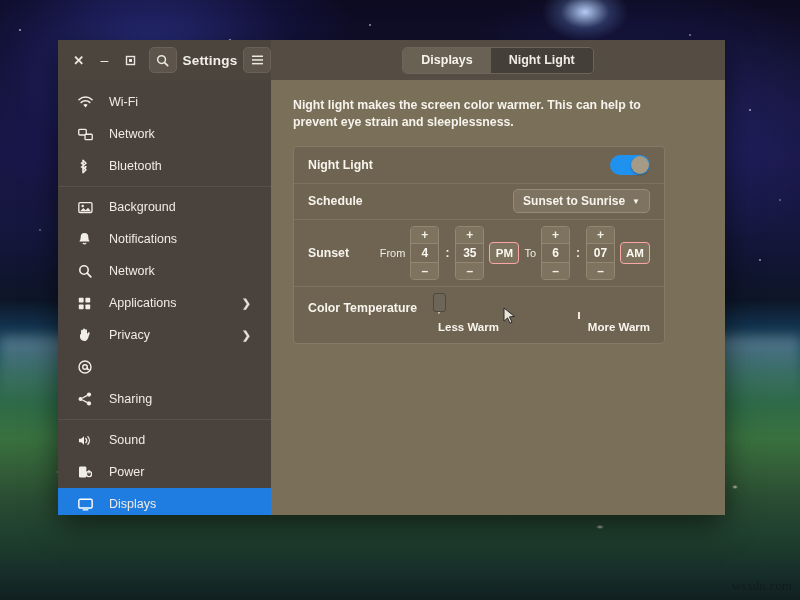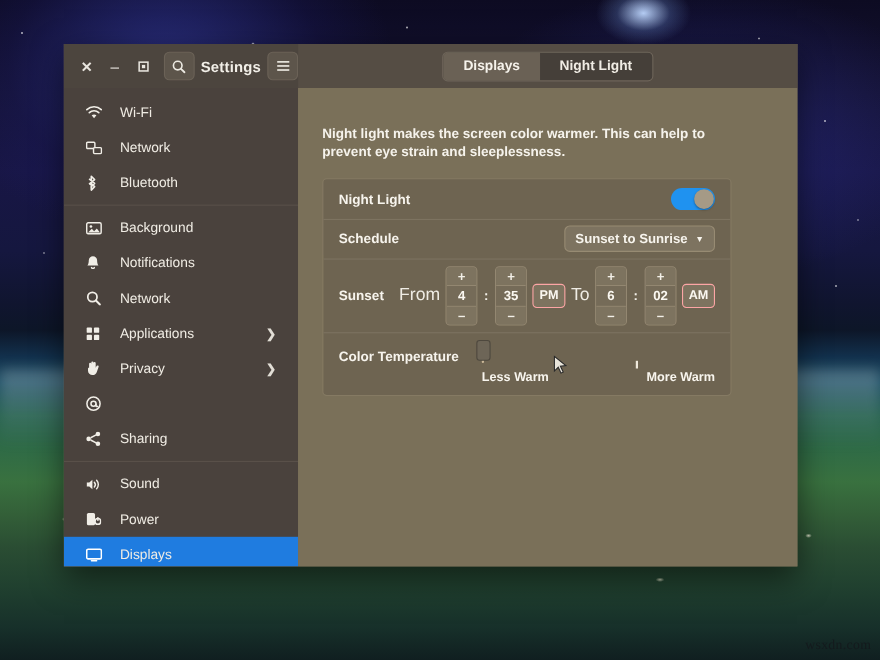--- a/index.html
+++ b/index.html
@@ -200,21 +200,20 @@
     padding: 17px 22px 0 22px;
     position: relative;
   }
   .desc {
     color: #f6f3ec;
     font-size: 12.3px;
     line-height: 1.42;
     margin-bottom: 14px;
     max-width: 370px;
     font-weight: bold;
-    margin-top: 16px;
   }
   .card {
     background: #6e6451;
     border: 1px solid #857a63;
     border-radius: 4px;
     width: 372px;
   }
   .row {
     display: flex; align-items: center;
     padding: 0 14px;
@@ -257,21 +256,21 @@
     font-weight: bold;
     cursor: pointer;
   }
   .caret { font-size: 8px; }
 
   
   .times-wrap {
     display: flex; align-items: center; gap: 5px;
     padding: 6px 0;
   }
-  .tm-word { color: #efece4; font-size: 16px; }
+  .tm-word { color: #efece4; font-size: 11px; }
   .colon { color: #f3f0e8; font-size: 12px; font-weight: bold; padding: 0 1px; }
   .spin {
     display: flex; flex-direction: column;
     width: 29px;
     border: 1px solid #938771;
     border-radius: 4px;
     overflow: hidden;
     background: #796f5c;
   }
   .spin .sbtn {
@@ -599,21 +598,21 @@
               <span class="spin">
                 <span class="sbtn">+</span>
                 <span class="sval">6</span>
                 <span class="sbtn">–</span>
               </span>
 
               <span class="colon">:</span>
 
               <span class="spin">
                 <span class="sbtn">+</span>
-                <span class="sval">02</span>
+                <span class="sval">07</span>
                 <span class="sbtn">–</span>
               </span>
 
               <span class="ampm">AM</span>
 
             </span>
           </div>
 
           <div class="row temp-row">
             <span class="row-label temp-label">Color Temperature</span>

